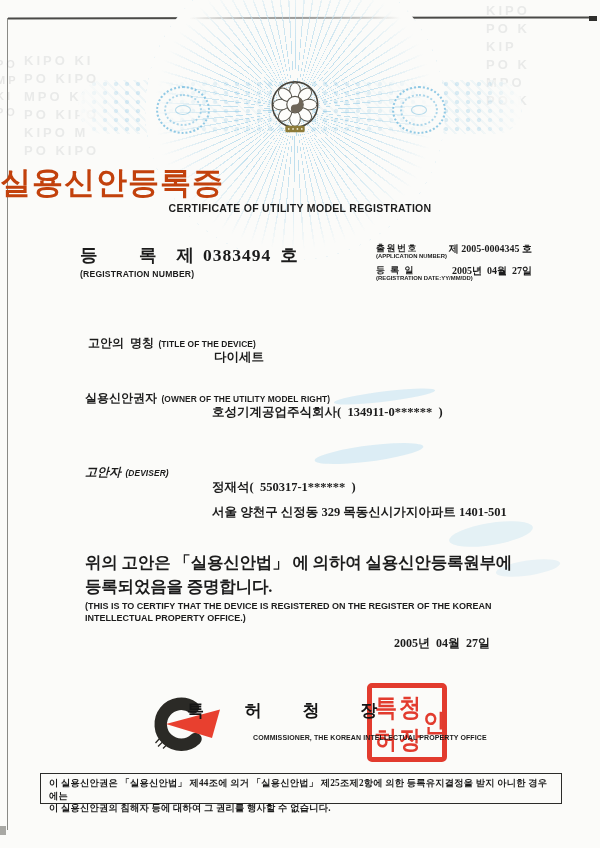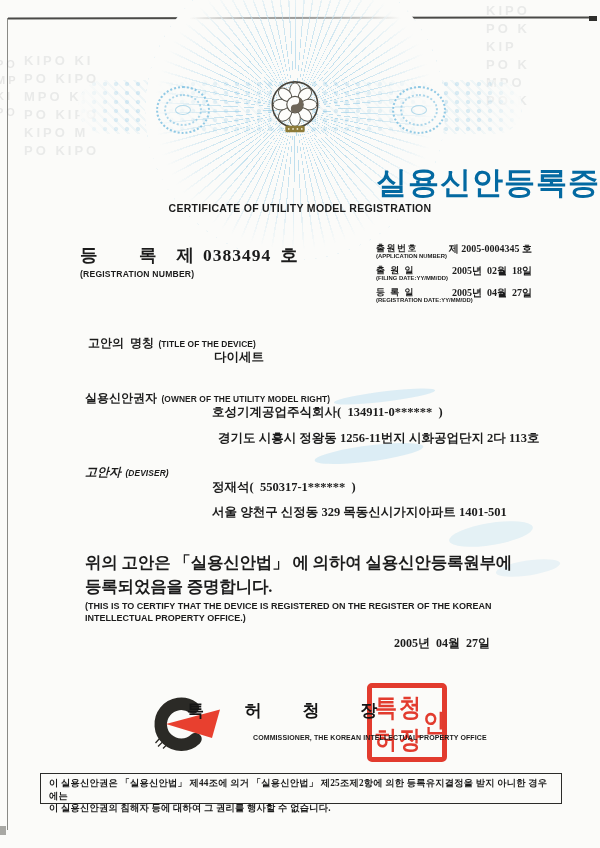--- a/index.html
+++ b/index.html
@@ -47,22 +47,22 @@
 
   .emblem { left:266px; top:79px; width:58px; height:57px; }
 
   
   .streak { background:rgba(150,205,235,0.30); border-radius:50%; transform:skewX(-30deg) rotate(-7deg); }
   .s1 { left:337px; top:391px; width:95px; height:11px; }
   .s2 { left:318px; top:445px; width:102px; height:17px; }
   .s3 { left:452px; top:522px; width:78px; height:24px; opacity:0.75; }
   .s4 { left:498px; top:560px; width:60px; height:16px; opacity:0.6; }
 
-  .title { left:0; right:0; top:162px; text-align:right; font-size:31px; font-weight:bold;
-           letter-spacing:1px; color:#0369a1; }
+  .title { left:0; right:0; top:162px; text-align:left; font-size:31px; font-weight:bold;
+           letter-spacing:1px; color:#c2410c; }
   .subtitle { left:0; right:0; top:202px; text-align:center; font-size:10.5px; font-weight:bold;
               letter-spacing:0.3px; }
 
   
   .reg { left:80px; top:243px; font-size:17.5px; }
   .reg .gap1 { margin-left:20px; }
   .reg .gap2 { margin-left:9px; }
   .reg .num { letter-spacing:1px; }
   .reg-word { word-spacing:6px; }
   .reg-en { left:80px; top:269px; font-size:8.6px; font-weight:bold; letter-spacing:0.2px; }
@@ -177,46 +177,38 @@
   <div class="abs meta">
     <div class="meta-row">
       <div class="meta-labels">
         <div class="m-ko ko-serif">출원번호</div>
         <div class="m-en">(APPLICATION NUMBER)</div>
       </div>
       <div class="m-val ko-serif">제 2005-0004345 호</div>
     </div>
     <div class="meta-row">
       <div class="meta-labels">
-        <div class="m-ko ko-serif">출 원 일</div>
-        <div class="m-en">(FILING DATE:YY/MM/DD)</div>
-      </div>
-      <div class="m-val ko-serif">2005년  02월  18일</div>
-    </div>
-    <div class="meta-row">
-      <div class="meta-labels">
         <div class="m-ko ko-serif">등 록 일</div>
         <div class="m-en">(REGISTRATION DATE:YY/MM/DD)</div>
       </div>
       <div class="m-val ko-serif">2005년  04월  27일</div>
     </div>
   </div>
 
   <div class="abs lab-device">
     <span class="klabel ko-serif pre">고안의  명칭</span>
     <span class="elabel">(TITLE OF THE DEVICE)</span>
   </div>
   <div class="abs val-device bodyval ko-serif">다이세트</div>
 
   <div class="abs lab-owner">
     <span class="klabel ko-serif">실용신안권자</span>
     <span class="elabel">(OWNER OF THE UTILITY MODEL RIGHT)</span>
   </div>
   <div class="abs val-owner-name bodyval ko-serif pre">호성기계공업주식회사(  134911-0******  )</div>
-  <div class="abs val-owner-addr bodyval ko-serif">경기도 시흥시 정왕동 1256-11번지 시화공업단지 2다 113호</div>
 
   <div class="abs lab-deviser">
     <span class="klabel ko-serif">고안자</span>
     <span class="elabel">(DEVISER)</span>
   </div>
   <div class="abs val-deviser-name bodyval ko-serif pre">정재석(  550317-1******  )</div>
   <div class="abs val-deviser-addr bodyval ko-serif">서울 양천구 신정동 329 목동신시가지아파트 1401-501</div>
 
   <div class="abs streak s1"></div>
   <div class="abs streak s2"></div>

